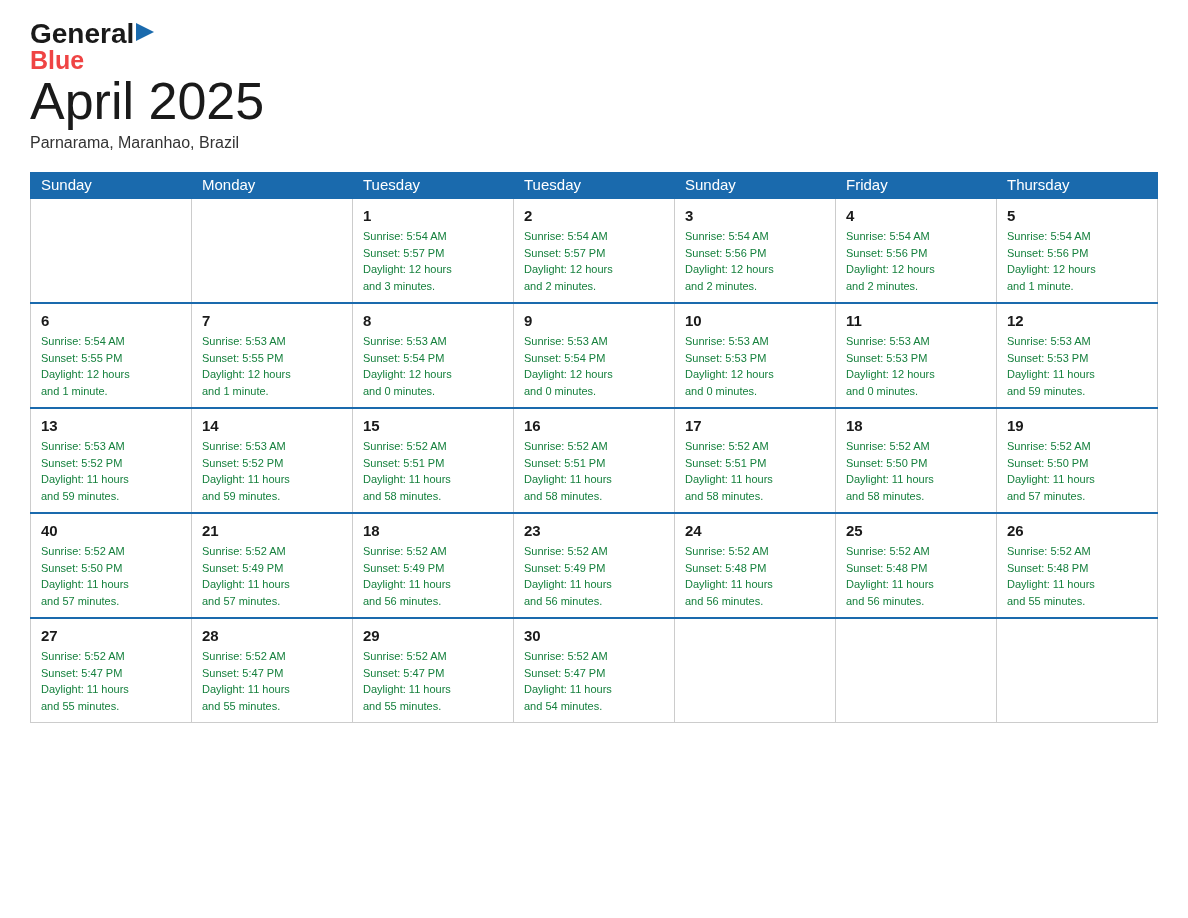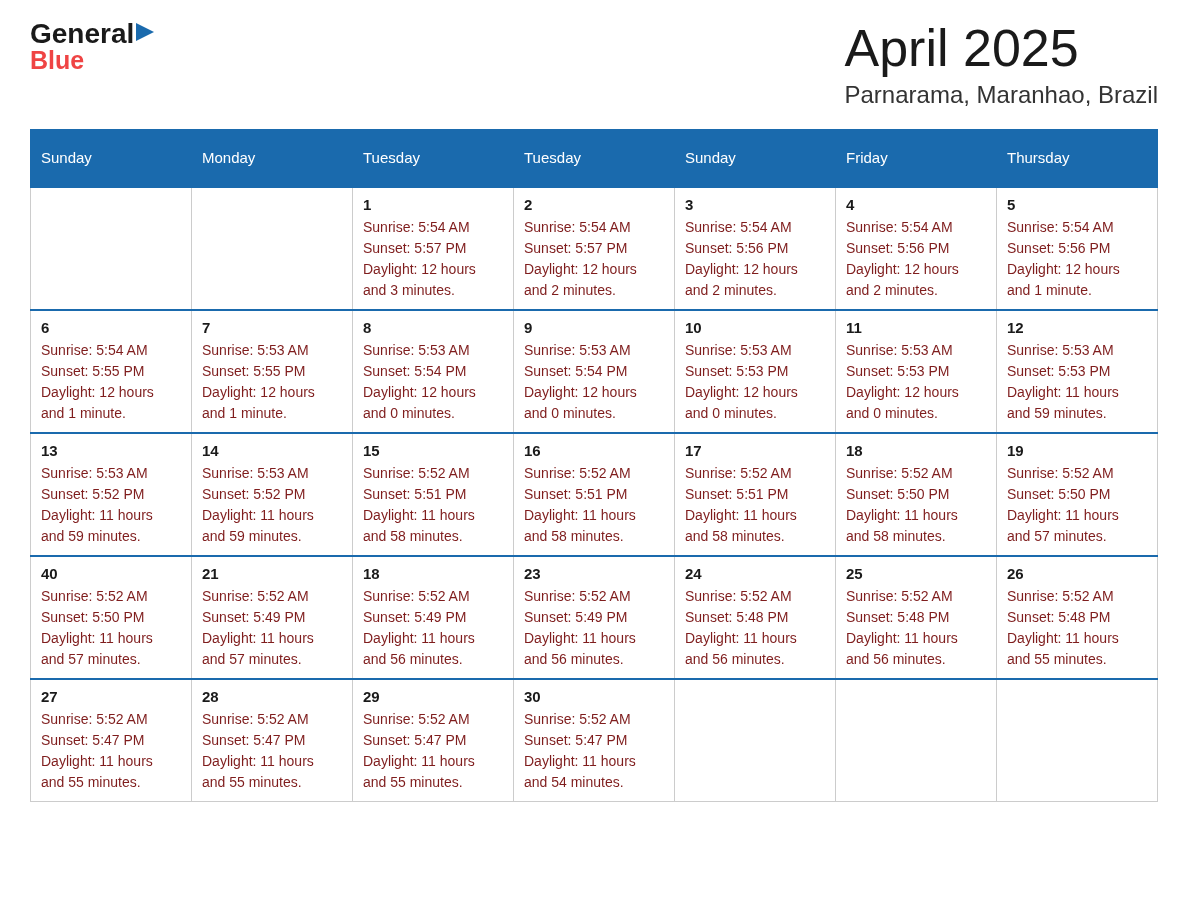--- a/index.html
+++ b/index.html
@@ -8,20 +8,21 @@
       background: #fff;
       width: 1188px;
       min-height: 918px;
       padding: 20px 30px;
     }
     .header {
       display: flex;
       justify-content: space-between;
       align-items: flex-start;
       margin-bottom: 20px;
+      flex-direction: column;
     }
     .logo {
       display: flex;
       flex-direction: column;
       align-items: flex-start;
     }
     .logo-general {
       font-size: 28px;
       font-weight: bold;
       color: #1a1a1a;
@@ -40,33 +41,33 @@
     .title-section {
       text-align: left;
     }
     .month-title {
       font-size: 52px;
       font-weight: normal;
       color: #1a1a1a;
       line-height: 1.1;
     }
     .location-title {
-      font-size: 24px;
+      font-size: 16px;
       color: #333;
       margin-top: 4px;
     }
     .calendar {
       width: 100%;
       border-collapse: collapse;
       margin-top: 10px;
     }
     .calendar th {
       background-color: #1a6aad;
       color: #fff;
-      padding: 20px 10px;
+      padding: 4px 10px;
       font-size: 15px;
       font-weight: normal;
       text-align: left;
       border: 1px solid #1a6aad;
     }
     .calendar td {
       vertical-align: top;
       padding: 8px 10px;
       border: 1px solid #ccc;
       width: calc(100% / 7);
@@ -74,22 +75,22 @@
       font-size: 13px;
       color: #222;
     }
     .day-number {
       font-size: 15px;
       font-weight: bold;
       color: #1a1a1a;
       margin-bottom: 4px;
     }
     .day-info {
-      font-size: 14px;
-      color: #7f1d1d;
+      font-size: 11px;
+      color: #15803d;
       line-height: 1.5;
     }
     .calendar td.empty {
       background: #fff;
     }
     .calendar tr td {
       border-top: 2px solid #1a6aad;
     }
     .calendar thead th {
       border-top: none;

